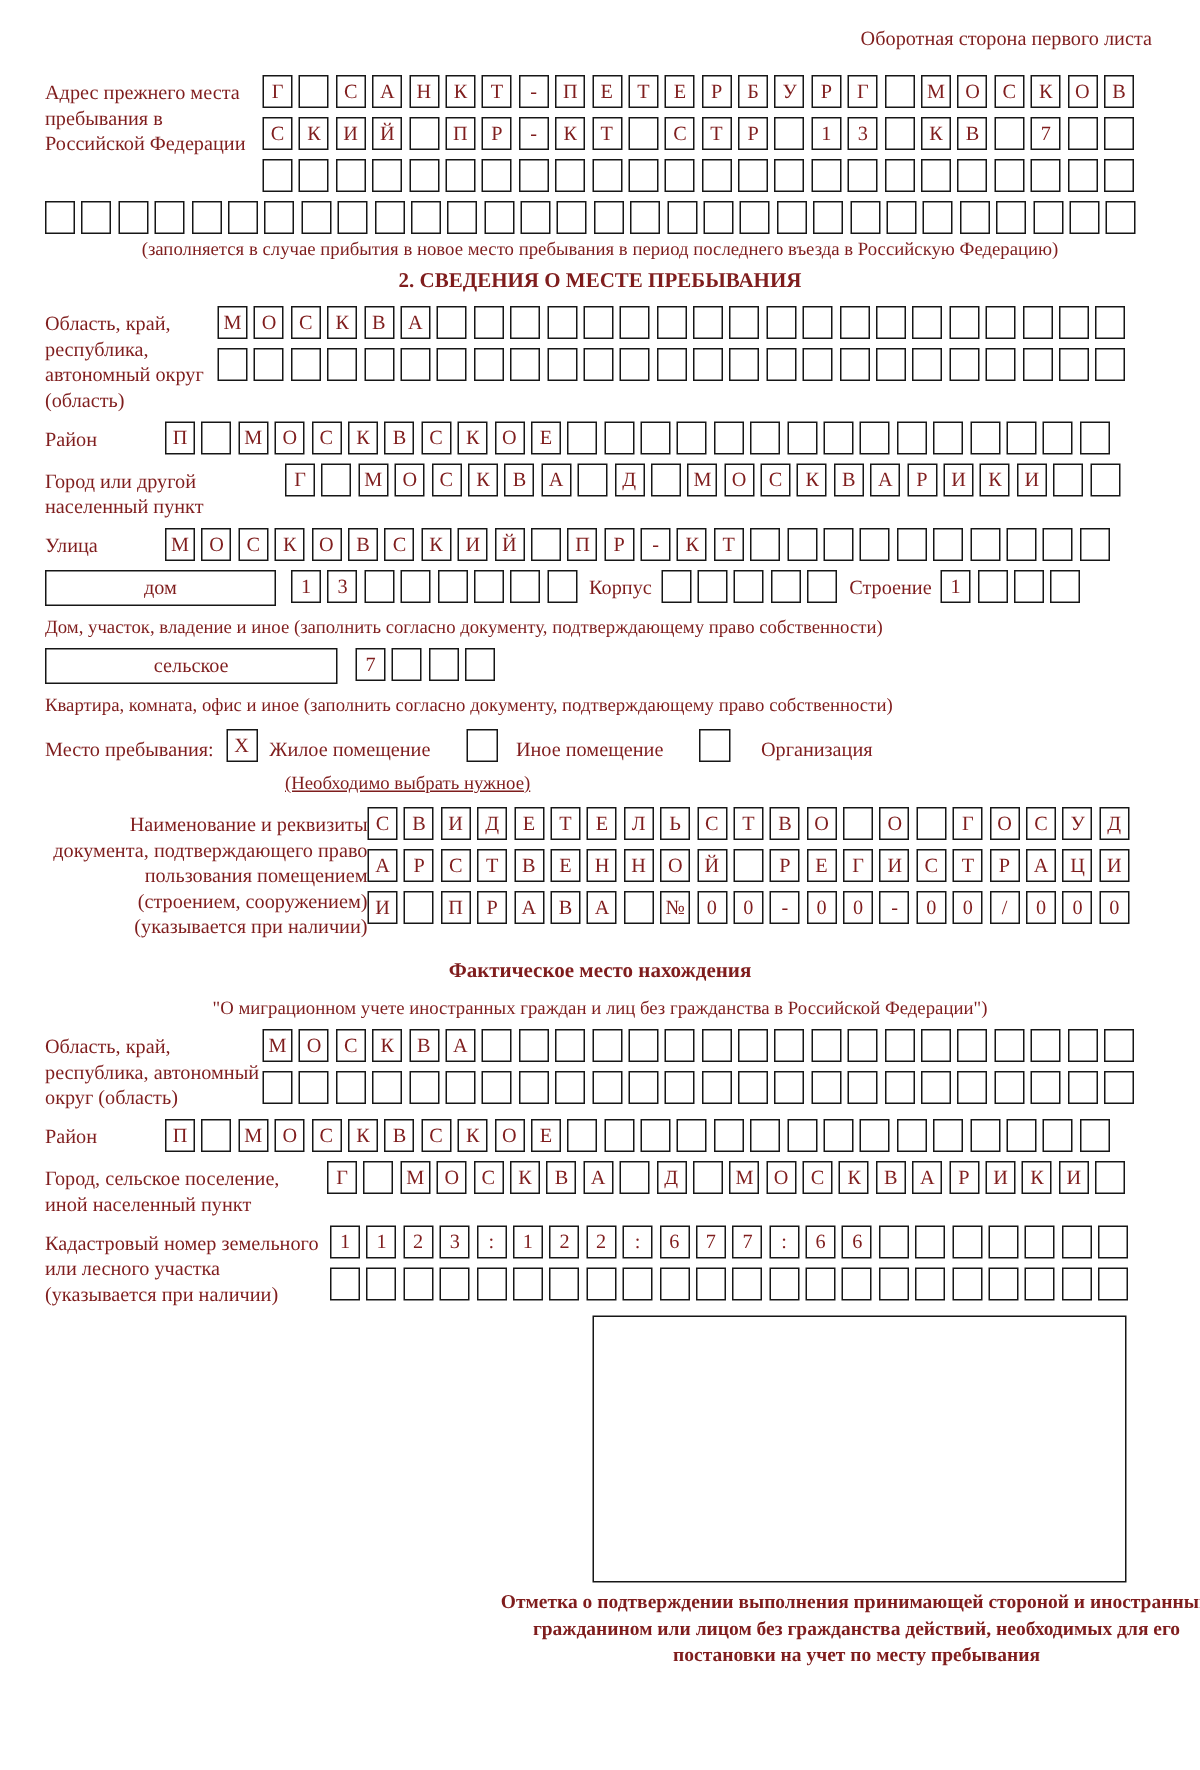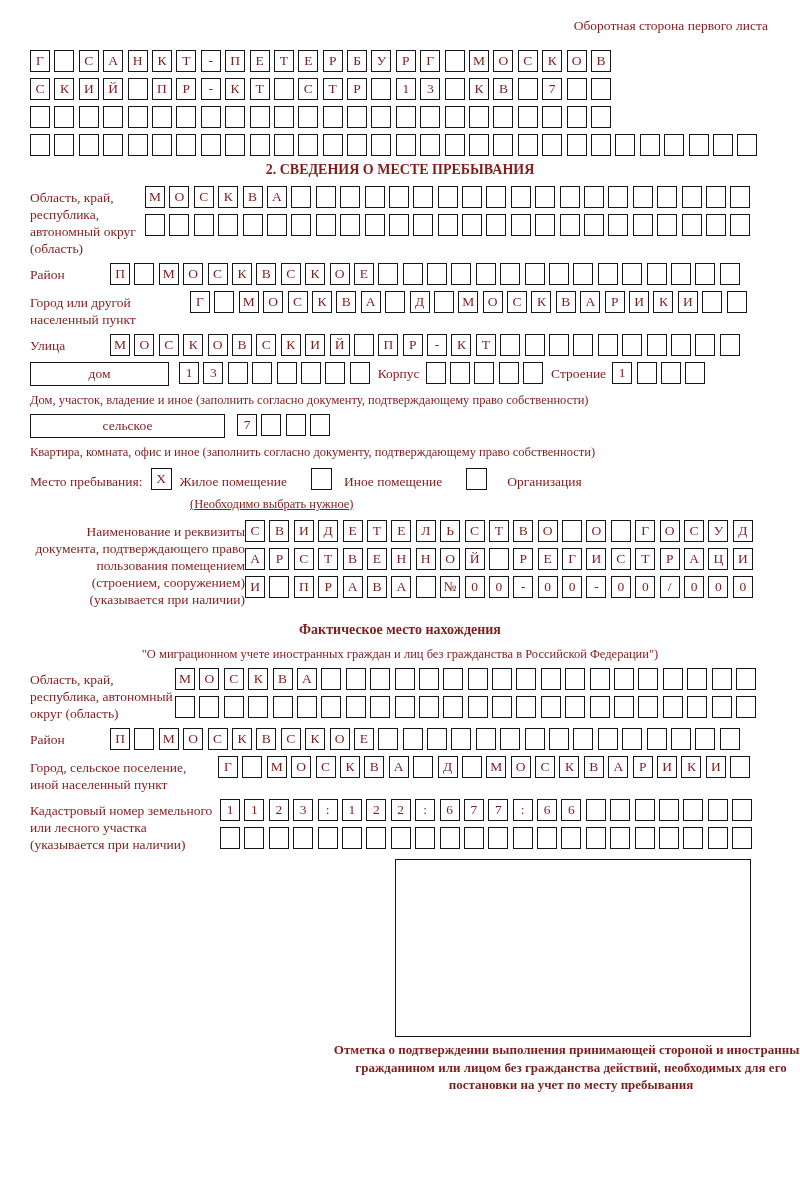--- a/index.html
+++ b/index.html
@@ -40,20 +40,21 @@
   .gap10{width:10px;flex:0 0 auto;} .gap8{width:8px;flex:0 0 auto;} .gap6{width:6px;flex:0 0 auto;} .gap12{width:12px;flex:0 0 auto;}
 </style>
 </head>
 <body>
 
 <div class="page">
 
   <div class="hdr">Оборотная сторона первого листа</div>
 
   <div class="row">
+    <div class="label" style="width:145px;">Адрес прежнего места пребывания в Российской Федерации</div>
     <div class="rows">
       <div class="cellrow">
           <div class="cell">Г</div>
           <div class="cell"></div>
           <div class="cell">С</div>
           <div class="cell">А</div>
           <div class="cell">Н</div>
           <div class="cell">К</div>
           <div class="cell">Т</div>
           <div class="cell">-</div>
@@ -155,20 +156,21 @@
         <div class="cell"></div>
         <div class="cell"></div>
         <div class="cell"></div>
         <div class="cell"></div>
         <div class="cell"></div>
         <div class="cell"></div>
         <div class="cell"></div>
         <div class="cell"></div>
       </div>
   </div>
+  <div class="note center">(заполняется в случае прибытия в новое место пребывания в период последнего въезда в Российскую Федерацию)</div>
 
   <div class="sect-title">2. СВЕДЕНИЯ О МЕСТЕ ПРЕБЫВАНИЯ</div>
 
   <div class="row">
     <div class="label" style="width:115px;">Область, край, республика, автономный округ (область)</div>
     <div class="rows">
       <div class="cellrow">
           <div class="cell">М</div>
           <div class="cell">О</div>
           <div class="cell">С</div>
@@ -312,21 +314,21 @@
         <div class="cell"></div>
         <div class="cell"></div>
         <div class="cell"></div>
         <div class="cell"></div>
         <div class="cell"></div>
         <div class="cell"></div>
       </div>
   </div>
 
   <div class="row">
-    <div class="widebox" style="width:139px;">дом</div>
+    <div class="widebox" style="width:154px;">дом</div>
     <div class="gap10"></div>
     <div class="cellrow">
         <div class="cell">1</div>
         <div class="cell">3</div>
         <div class="cell"></div>
         <div class="cell"></div>
         <div class="cell"></div>
         <div class="cell"></div>
         <div class="cell"></div>
         <div class="cell"></div>

